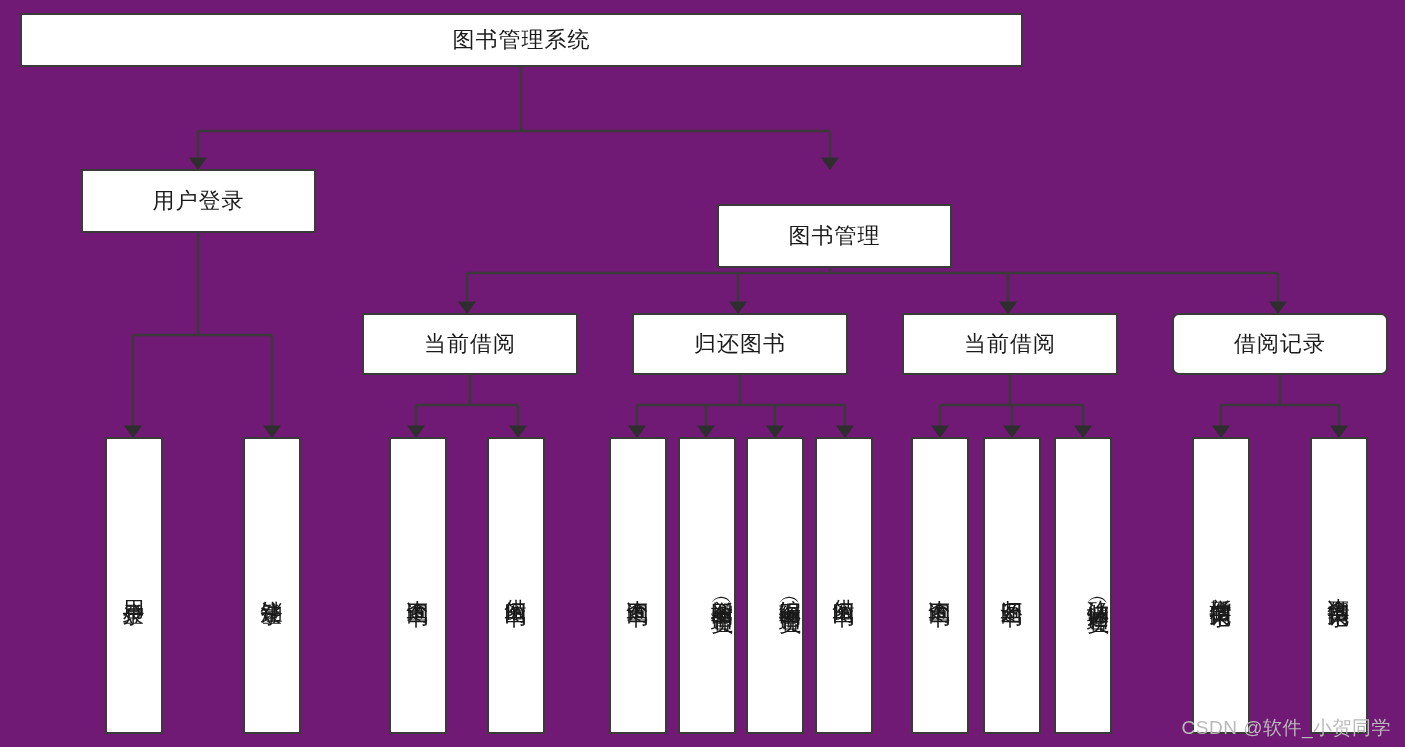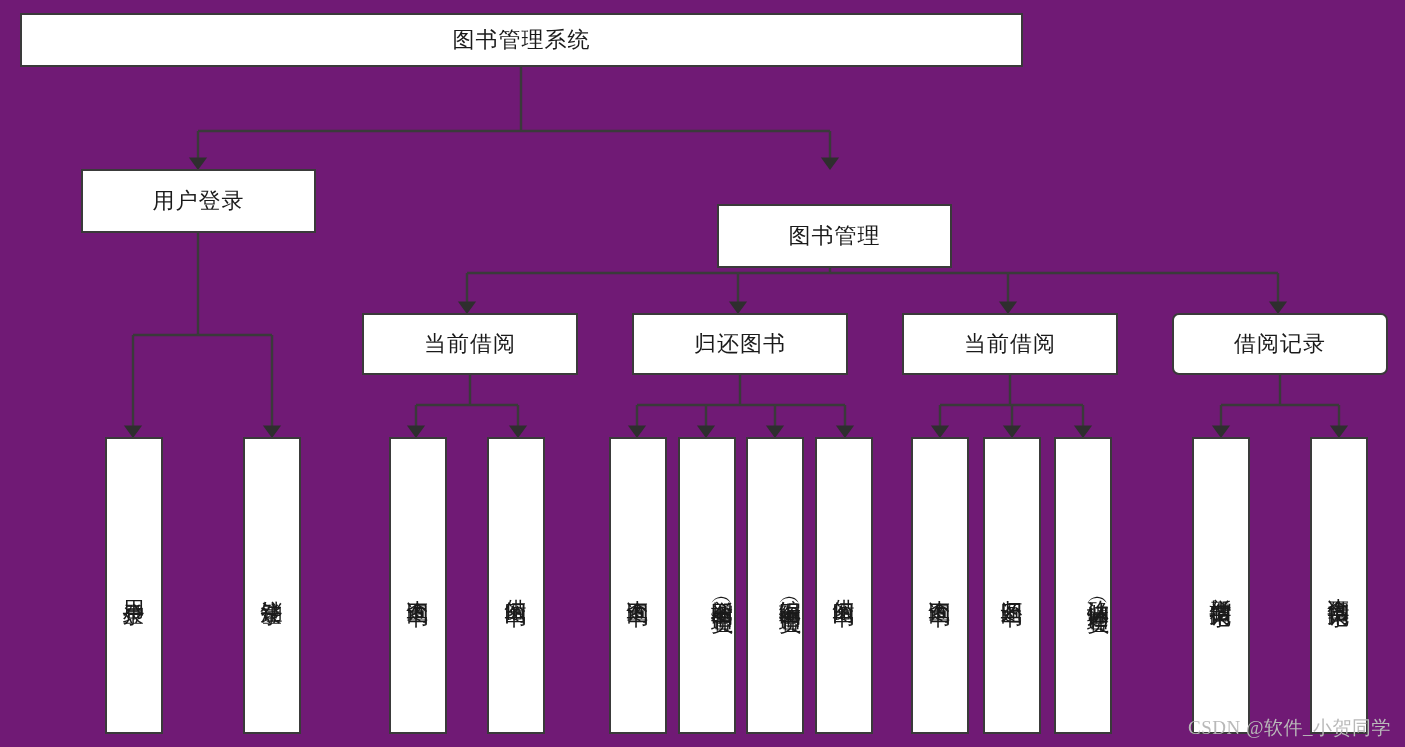--- a/index.html
+++ b/index.html
@@ -55,21 +55,20 @@
     padding-top: 0;
   }
   .watermark {
     position: absolute;
     right: 14px;
     bottom: 6px;
     font-size: 19px;
     color: #b9b9b9;
     white-space: nowrap;
     letter-spacing: 0.5px;
-    font-family: Liberation Serif, serif;
   }
 </style>
 </head>
 <body>
 
 <div id="canvas">
 
   <svg id="wires" viewBox="0 0 1405 747" width="1405" height="747">
     <defs>
       <marker id="arw" markerWidth="11" markerHeight="11" refX="1.5" refY="4.2" orient="auto" markerUnits="strokeWidth">

